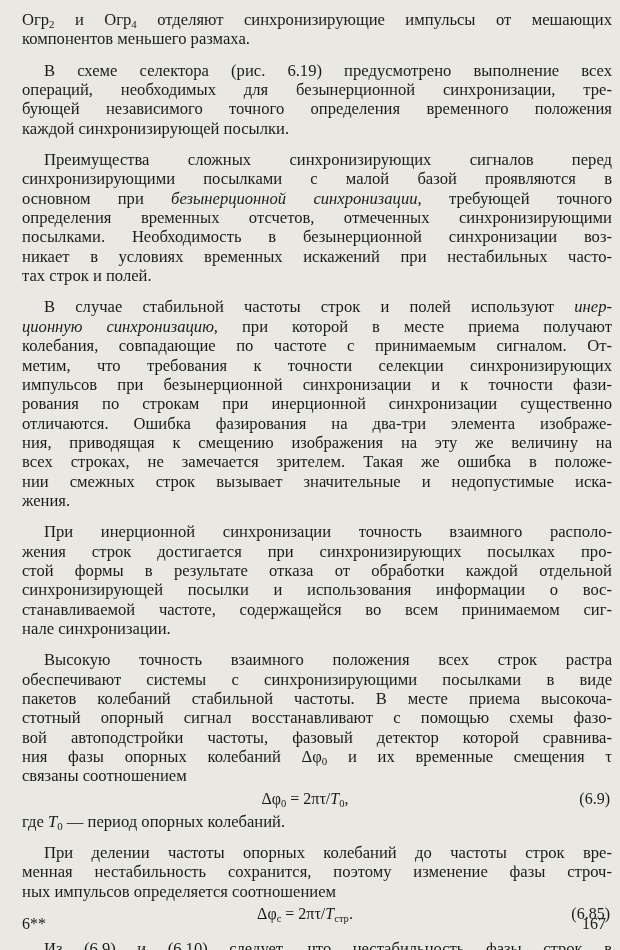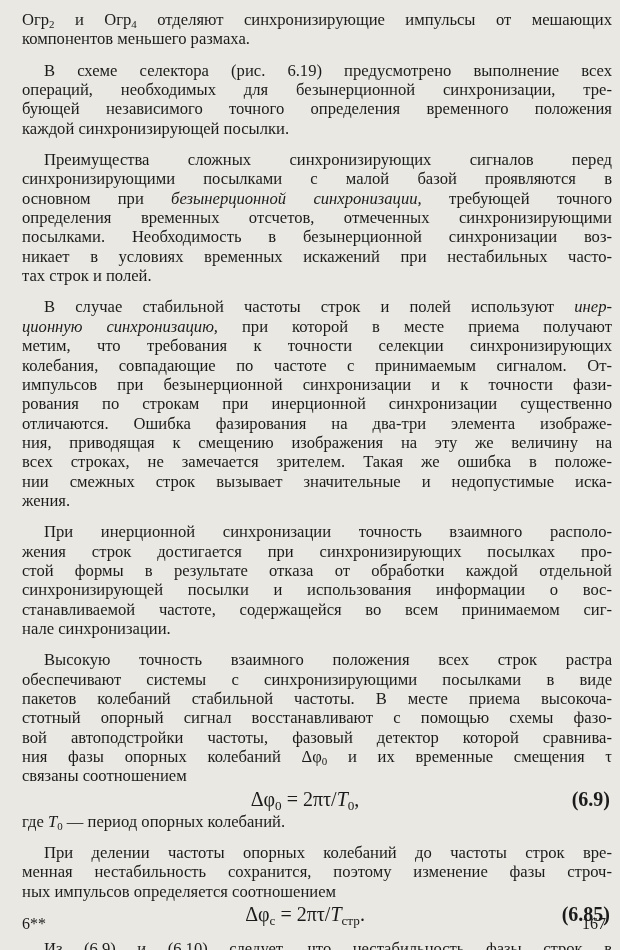--- a/index.html
+++ b/index.html
@@ -46,34 +46,33 @@
   .it {
     font-style: italic;
   }
   .sub {
     font-size: 66%;
     vertical-align: -0.28em;
   }
   .frow {
     position: relative;
     height: 26px;
-    font-size: 20px;
+    font-size: 16px;
     line-height: 26px;
   }
   .formula {
     text-align: center;
     transform: translateX(-12px);
   }
   .eqnum {
     position: absolute;
     right: 2px;
     top: 0;
     line-height: 26px;
     text-align: center;
-    font-weight: bold;
   }
   .footer {
     position: absolute;
     left: 22px;
     right: 14px;
     top: 914px;
     display: flex;
     justify-content: space-between;
     font-size: 16px;
     line-height: 20px;
@@ -92,22 +91,22 @@
       <div class="line last"><span>каждой синхронизирующей посылки.</span></div>
       <div class="line indent"><span>Преимущества сложных синхронизирующих сигналов перед</span></div>
       <div class="line"><span>синхронизирующими посылками с малой базой проявляются в</span></div>
       <div class="line"><span>основном при </span><span class="it">безынерционной синхронизации,</span><span> требующей точного</span></div>
       <div class="line"><span>определения временных отсчетов, отмеченных синхронизирующими</span></div>
       <div class="line"><span>посылками. Необходимость в безынерционной синхронизации воз-</span></div>
       <div class="line"><span>никает в условиях временных искажений при нестабильных часто-</span></div>
       <div class="line last"><span>тах строк и полей.</span></div>
       <div class="line indent"><span>В случае стабильной частоты строк и полей используют </span><span class="it">инер-</span></div>
       <div class="line"><span class="it">ционную синхронизацию,</span><span> при которой в месте приема получают</span></div>
+      <div class="line"><span>колебания, совпадающие по частоте с принимаемым сигналом. От-</span></div>
       <div class="line"><span>метим, что требования к точности селекции синхронизирующих</span></div>
-      <div class="line"><span>колебания, совпадающие по частоте с принимаемым сигналом. От-</span></div>
       <div class="line"><span>импульсов при безынерционной синхронизации и к точности фази-</span></div>
       <div class="line"><span>рования по строкам при инерционной синхронизации существенно</span></div>
       <div class="line"><span>отличаются. Ошибка фазирования на два-три элемента изображе-</span></div>
       <div class="line"><span>ния, приводящая к смещению изображения на эту же величину на</span></div>
       <div class="line"><span>всех строках, не замечается зрителем. Такая же ошибка в положе-</span></div>
       <div class="line"><span>нии смежных строк вызывает значительные и недопустимые иска-</span></div>
       <div class="line last"><span>жения.</span></div>
       <div class="line indent"><span>При инерционной синхронизации точность взаимного располо-</span></div>
       <div class="line"><span>жения строк достигается при синхронизирующих посылках про-</span></div>
       <div class="line"><span>стой формы в результате отказа от обработки каждой отдельной</span></div>

